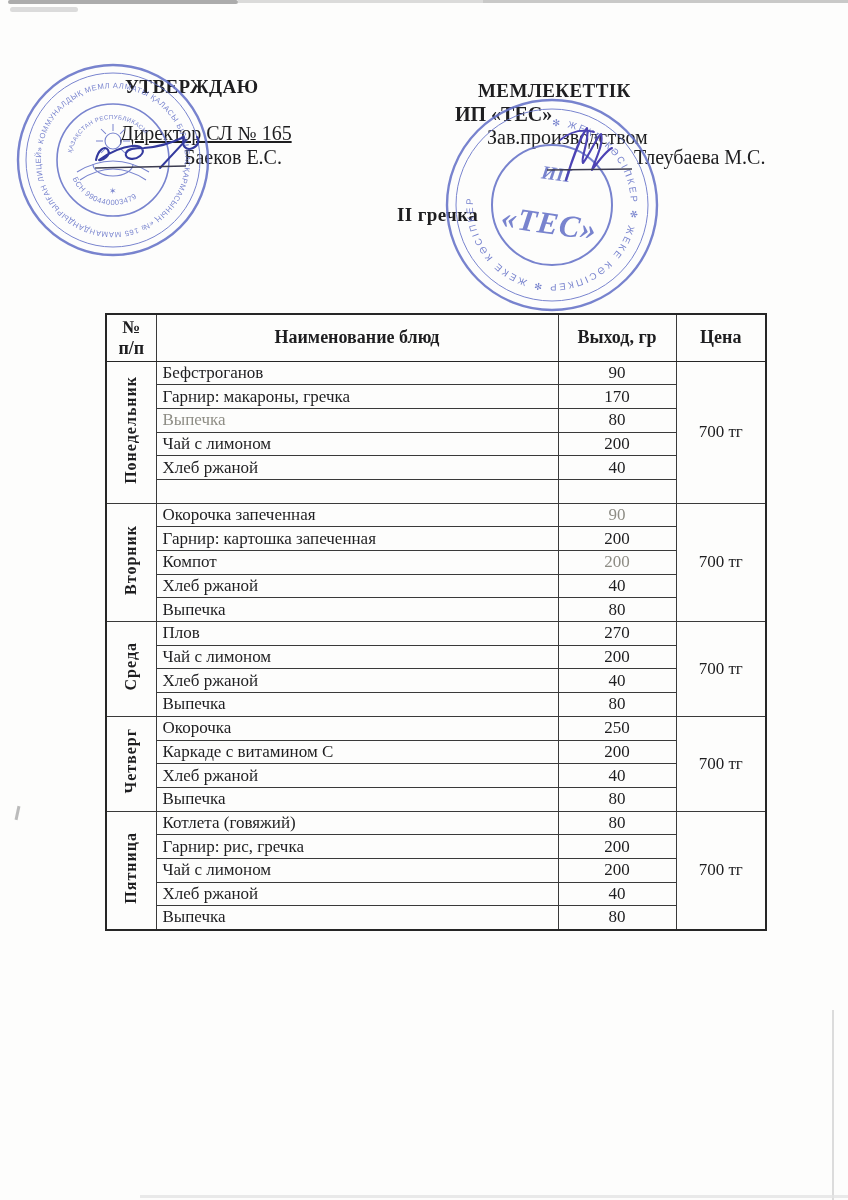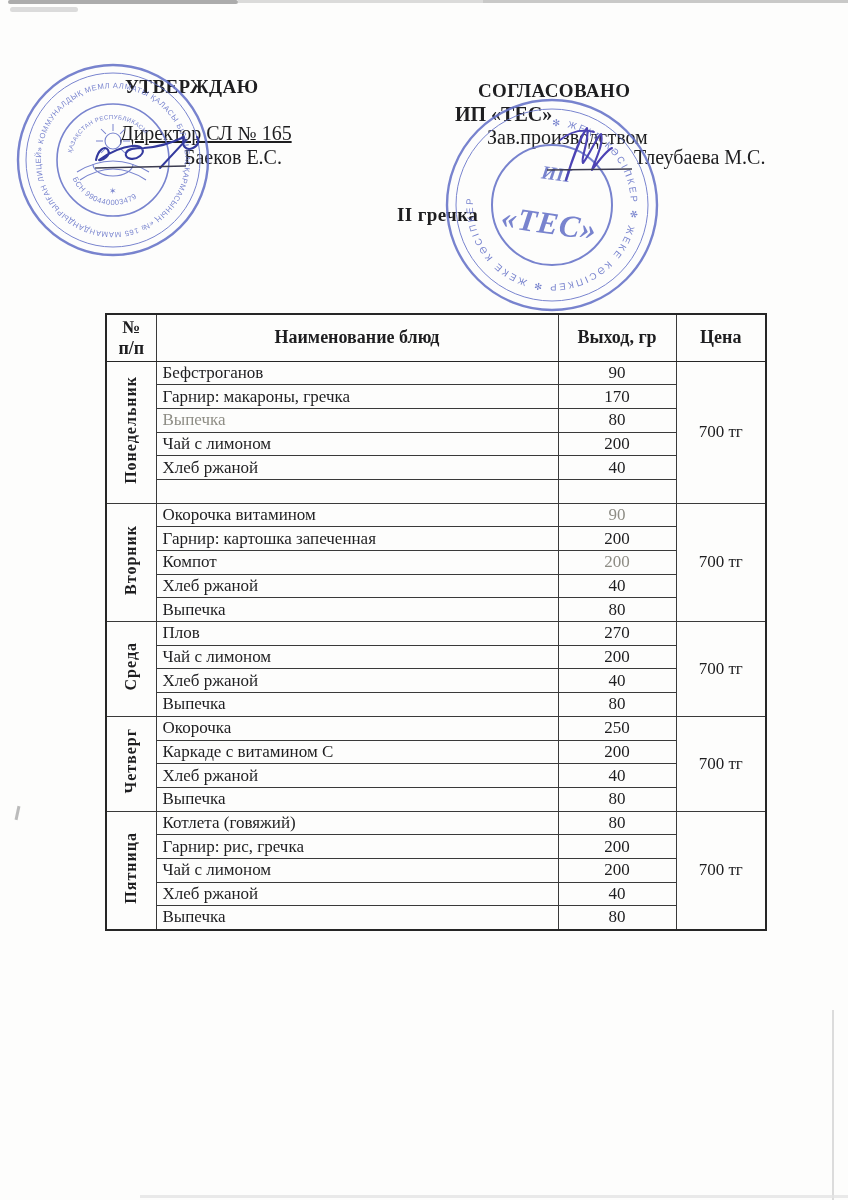--- a/index.html
+++ b/index.html
@@ -64,21 +64,21 @@
   <div class="abs streak3"></div>
   <div class="abs blob"></div>
   <div class="abs tick"></div>
   <div class="abs edge-r"></div>
   <div class="abs edge-b"></div>
 
   <div class="abs b t19" style="left:125px;top:76px;">УТВЕРЖДАЮ</div>
   <div class="abs t18" style="left:120px;top:122px;text-decoration:underline;">Директор СЛ № 165</div>
   <div class="abs t18" style="left:184px;top:146px;">Баеков Е.С.</div>
 
-  <div class="abs b t19" style="left:478px;top:80px;">СОГЛАСОВАНО</div>
+  <div class="abs b t19" style="left:478px;top:80px;">МЕМЛЕКЕТТІК</div>
   <div class="abs b t18" style="left:455px;top:103px;">ИП «ТЕС»</div>
   <div class="abs t18" style="left:487px;top:126px;">Зав.производством</div>
   <div class="abs t18" style="left:634px;top:146px;">Тлеубаева М.С.</div>
 
   <div class="abs b t19" style="left:397px;top:204px;">II гречка</div>
 
   <svg class="abs overlay" viewBox="0 0 848 1200">
     <defs>
       <path id="lring" d="M113,88  a72,72 0 1 1 -0.02,0"></path>
       <path id="lbot" d="M69,161  a44,44 0 0 0 88,0"></path>
@@ -184,21 +184,21 @@
         <tr>
           <td class="dish-cell">Хлеб ржаной</td>
           <td class="output-cell">40</td>
         </tr>
         <tr>
           <td class="dish-cell"></td>
           <td class="output-cell"></td>
         </tr>
         <tr class="day-start">
           <td rowspan="5" class="day-cell"><span class="day-label">Вторник</span></td>
-          <td class="dish-cell">Окорочка витамином</td>
+          <td class="dish-cell">Окорочка запеченная</td>
           <td class="output-cell faded">90</td>
           <td rowspan="5" class="price-cell">700 тг</td>
         </tr>
         <tr>
           <td class="dish-cell">Гарнир: картошка запеченная</td>
           <td class="output-cell">200</td>
         </tr>
         <tr>
           <td class="dish-cell">Компот</td>
           <td class="output-cell faded">200</td>

